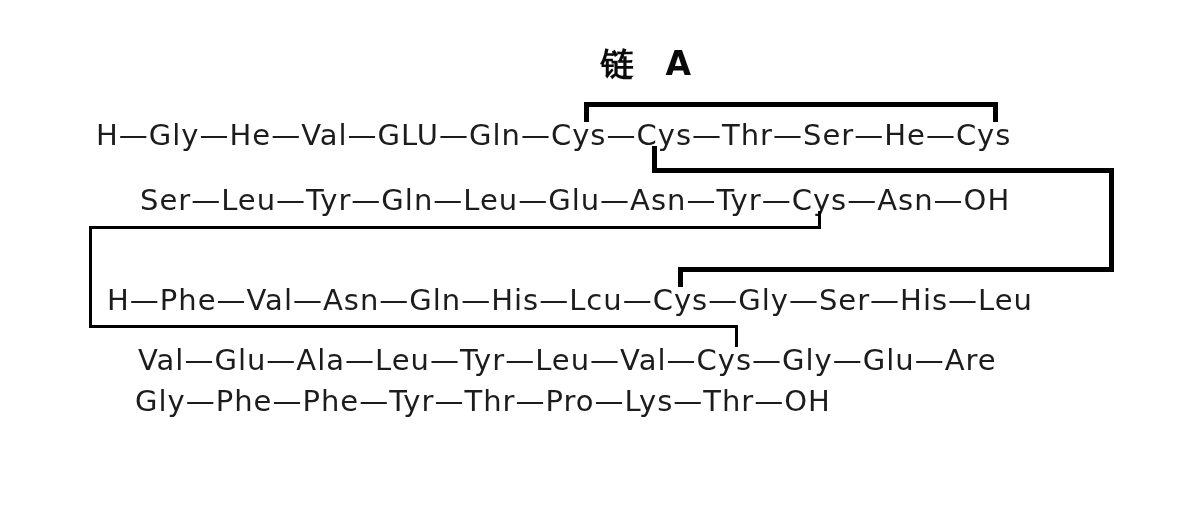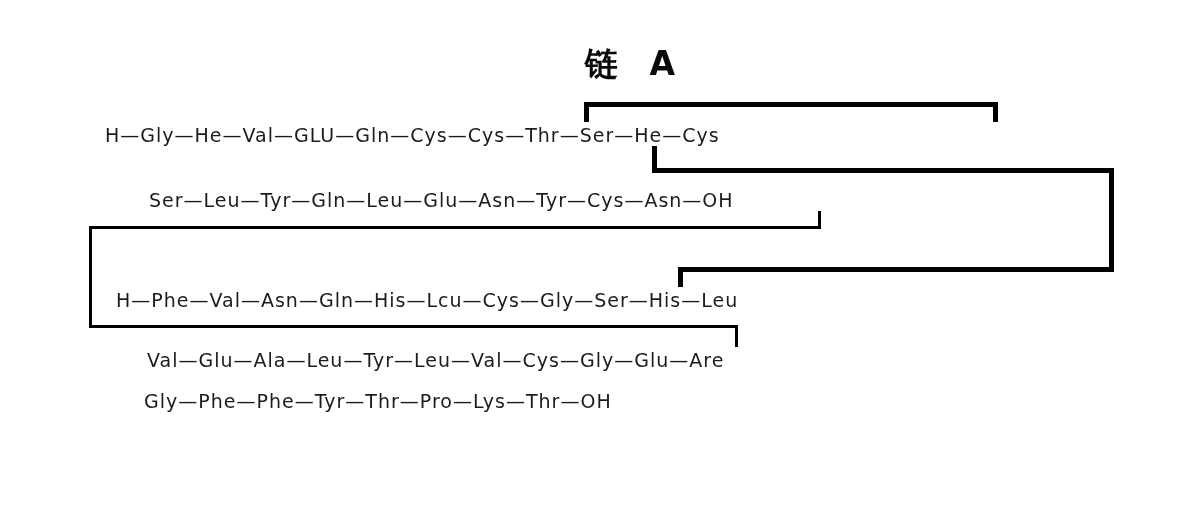--- a/index.html
+++ b/index.html
@@ -11,35 +11,35 @@
     position: relative;
     width: 1202px;
     height: 523px;
     background: #ffffff;
     overflow: hidden;
     font-family: "DejaVu Sans", "Liberation Sans", sans-serif;
   }
   .seq-row {
     position: absolute;
     white-space: nowrap;
-    font-size: 19px;
+    font-size: 29px;
     line-height: 34px;
     letter-spacing: 1px;
     color: #1c1c1c;
-    margin-left: 9px;
   }
   .residue, .sep { display: inline; }
   .chain-label {
     position: absolute;
     font-weight: bold;
     font-size: 33px;
     color: #0a0a0a;
     letter-spacing: 2px;
     word-spacing: 16px;
     white-space: nowrap;
+    margin-left: 16px;
   }
   #bond-svg {
     position: absolute;
     left: 0;
     top: 0;
     pointer-events: none;
     shape-rendering: crispEdges;
   }
 </style>
 </head>

